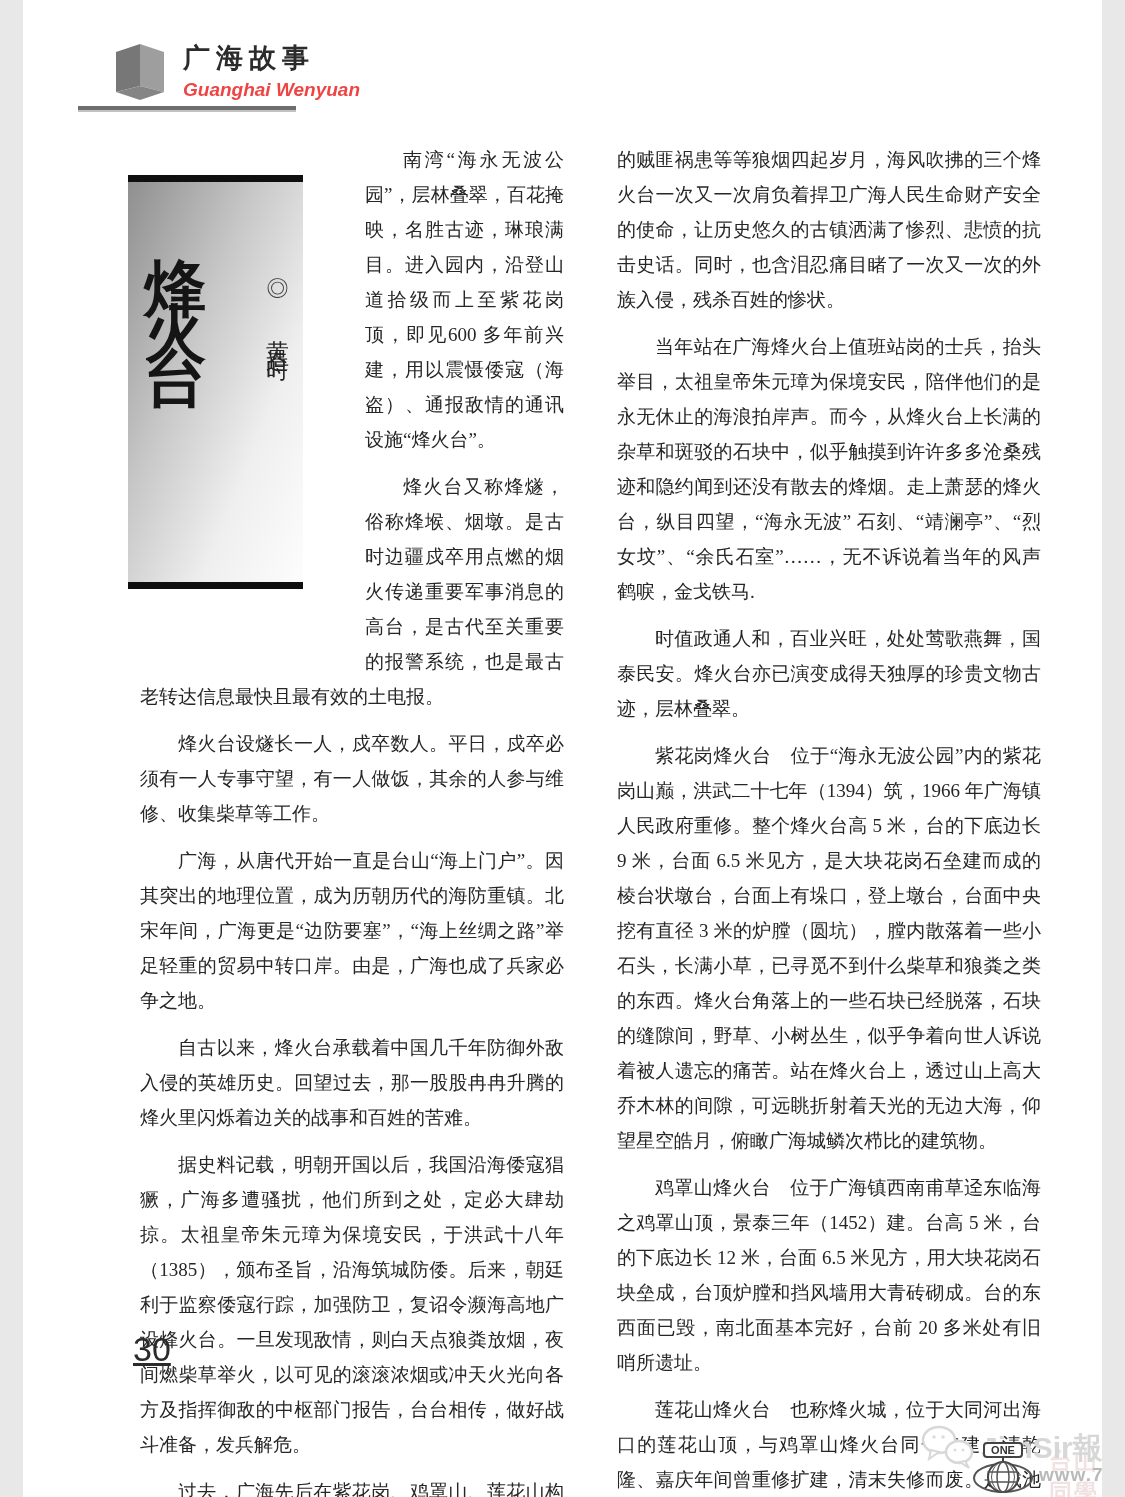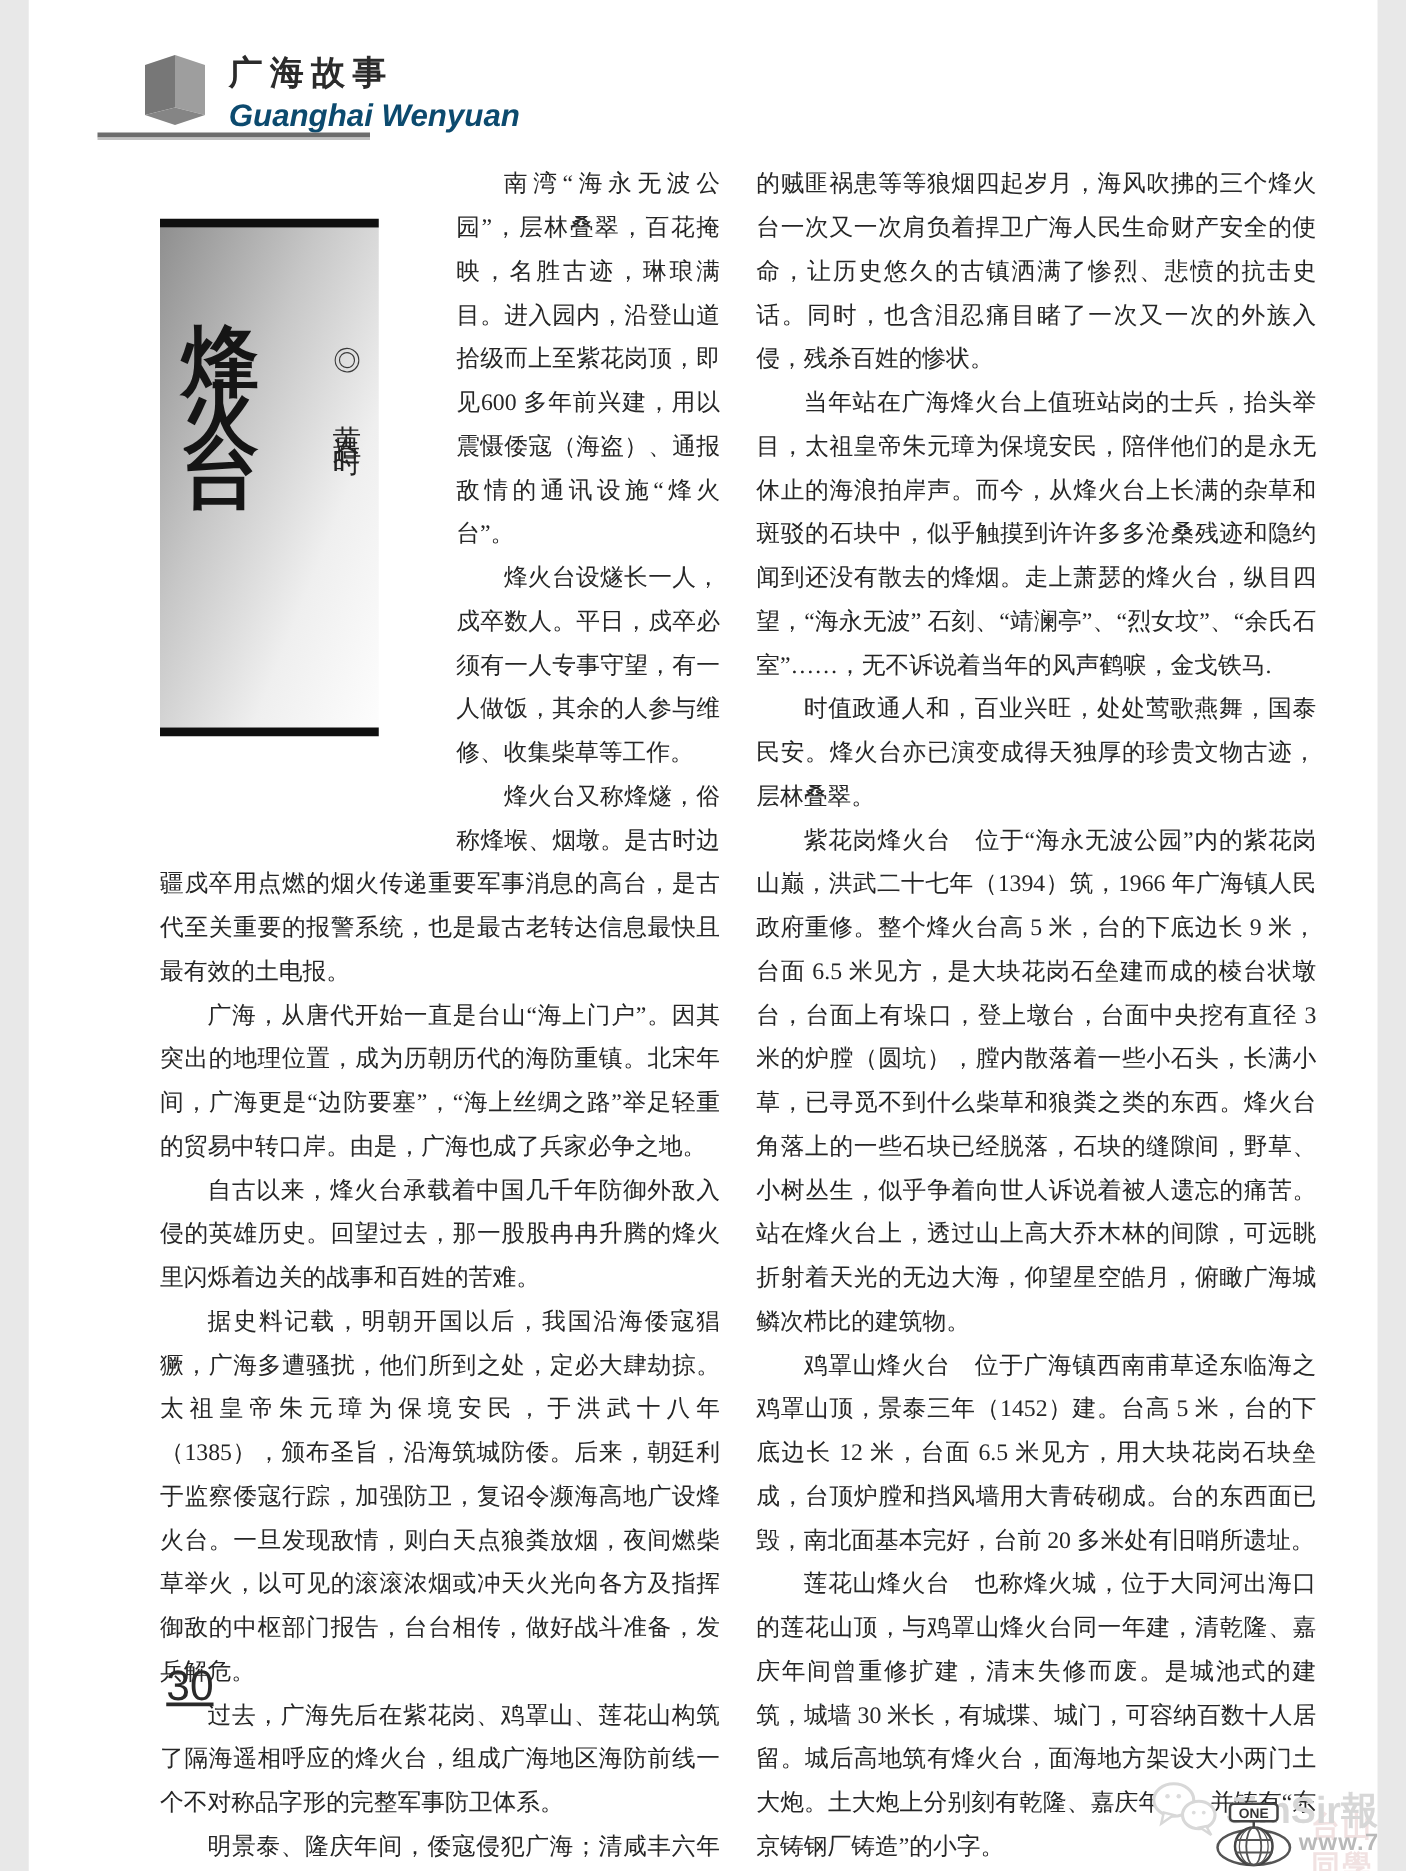--- a/index.html
+++ b/index.html
@@ -8,29 +8,29 @@
     background:#ffffff;overflow:hidden;
     font-family:"Liberation Serif", serif;color:#262626;
   }
 
   
   .header{position:absolute;left:90px;top:40px;width:320px;height:75px;}
   .book-icon{position:absolute;left:0;top:2px;}
   .brand{position:absolute;left:70px;top:0;}
   .brand-cn{font-size:27px;font-weight:bold;letter-spacing:6px;color:#2b2b2b;
     font-family:"Liberation Sans", sans-serif;}
-  .brand-en{font-size:25px;font-weight:bold;font-style:italic;color:#0c4a6e;
+  .brand-en{font-size:19px;font-weight:bold;font-style:italic;color:#ef4444;
     font-family:"Liberation Sans", sans-serif;margin-top:3px;}
   .header-rule{position:absolute;left:55px;top:106px;width:218px;height:0;
     border-top:4px solid #6d6d6d;border-bottom:2px solid #c2c2c2;}
 
   
   .columns{position:absolute;left:105px;top:130px;width:925px;display:flex;gap:29px;}
   .col{width:448px;font-size:19px;line-height:35px;text-align:justify;}
-  .para{margin:0;text-indent:2em;}
+  .para{margin:12px;text-indent:2em;}
   .para.cont{text-indent:0;}
 
   
   .title-float{float:left;width:175px;height:490px;padding-top:45px;
     margin-right:62px;box-sizing:content-box;}
   .title-box{position:relative;width:175px;height:400px;
     border-top:7px solid #0f0f0f;border-bottom:7px solid #0f0f0f;
     background:linear-gradient(112deg,#8f8f8f 0%,#c7c7c7 38%,#efefef 70%,#fdfdfd 100%);}
   .title-vert{position:absolute;left:16px;top:26px;
     writing-mode:vertical-rl;text-orientation:upright;
@@ -82,22 +82,22 @@
       <div class="title-float">
         <div class="title-box">
           <div class="title-vert">烽火台</div>
           <div class="byline">
             <span class="byline-mark">◎</span>
             <span class="byline-name">黄造时</span>
           </div>
         </div>
       </div>
       <p class="para">南湾“海永无波公园”，层林叠翠，百花掩映，名胜古迹，琳琅满目。进入园内，沿登山道拾级而上至紫花岗顶，即见600 多年前兴建，用以震慑倭寇（海盗）、通报敌情的通讯设施“烽火台”。</p>
+      <p class="para">烽火台又称烽燧，俗称烽堠、烟墩。是古时边疆戍卒用点燃的烟火传递重要军事消息的高台，是古代至关重要的报警系统，也是最古老转达信息最快且最有效的土电报。</p>
       <p class="para">烽火台设燧长一人，戍卒数人。平日，戍卒必须有一人专事守望，有一人做饭，其余的人参与维修、收集柴草等工作。</p>
-      <p class="para">烽火台又称烽燧，俗称烽堠、烟墩。是古时边疆戍卒用点燃的烟火传递重要军事消息的高台，是古代至关重要的报警系统，也是最古老转达信息最快且最有效的土电报。</p>
       <p class="para">广海，从唐代开始一直是台山“海上门户”。因其突出的地理位置，成为历朝历代的海防重镇。北宋年间，广海更是“边防要塞”，“海上丝绸之路”举足轻重的贸易中转口岸。由是，广海也成了兵家必争之地。</p>
       <p class="para">自古以来，烽火台承载着中国几千年防御外敌入侵的英雄历史。回望过去，那一股股冉冉升腾的烽火里闪烁着边关的战事和百姓的苦难。</p>
       <p class="para">据史料记载，明朝开国以后，我国沿海倭寇猖獗，广海多遭骚扰，他们所到之处，定必大肆劫掠。太祖皇帝朱元璋为保境安民，于洪武十八年（1385），颁布圣旨，沿海筑城防倭。后来，朝廷利于监察倭寇行踪，加强防卫，复诏令濒海高地广设烽火台。一旦发现敌情，则白天点狼粪放烟，夜间燃柴草举火，以可见的滚滚浓烟或冲天火光向各方及指挥御敌的中枢部门报告，台台相传，做好战斗准备，发兵解危。</p>
       <p class="para">过去，广海先后在紫花岗、鸡罩山、莲花山构筑了隔海遥相呼应的烽火台，组成广海地区海防前线一个不对称品字形的完整军事防卫体系。</p>
       <p class="para">明景泰、隆庆年间，倭寇侵犯广海；清咸丰六年（1856）至同治二年（1863）土客纷争；民国期间</p>
     </section>
 
     <section class="col">
       <p class="para cont">的贼匪祸患等等狼烟四起岁月，海风吹拂的三个烽火台一次又一次肩负着捍卫广海人民生命财产安全的使命，让历史悠久的古镇洒满了惨烈、悲愤的抗击史话。同时，也含泪忍痛目睹了一次又一次的外族入侵，残杀百姓的惨状。</p>
       <p class="para">当年站在广海烽火台上值班站岗的士兵，抬头举目，太祖皇帝朱元璋为保境安民，陪伴他们的是永无休止的海浪拍岸声。而今，从烽火台上长满的杂草和斑驳的石块中，似乎触摸到许许多多沧桑残迹和隐约闻到还没有散去的烽烟。走上萧瑟的烽火台，纵目四望，“海永无波” 石刻、“靖澜亭”、“烈女坟”、“余氏石室”……，无不诉说着当年的风声鹤唳，金戈铁马.</p>

